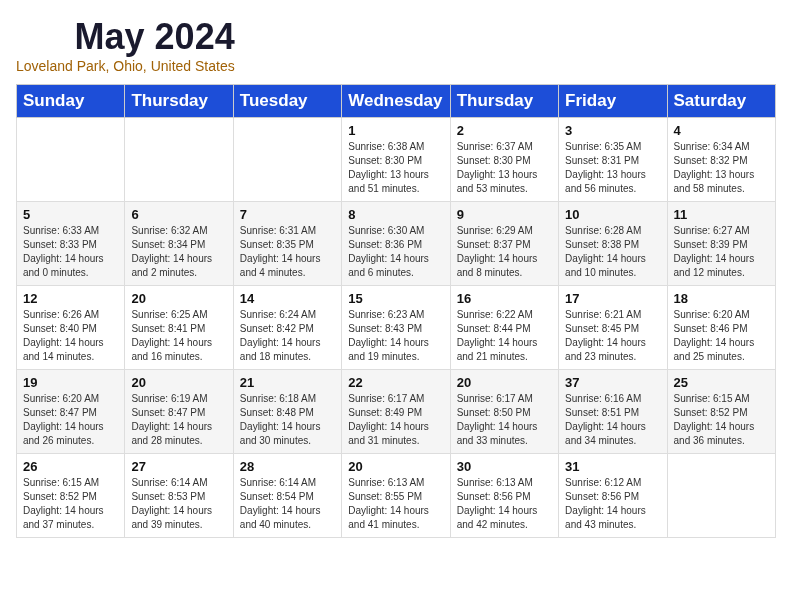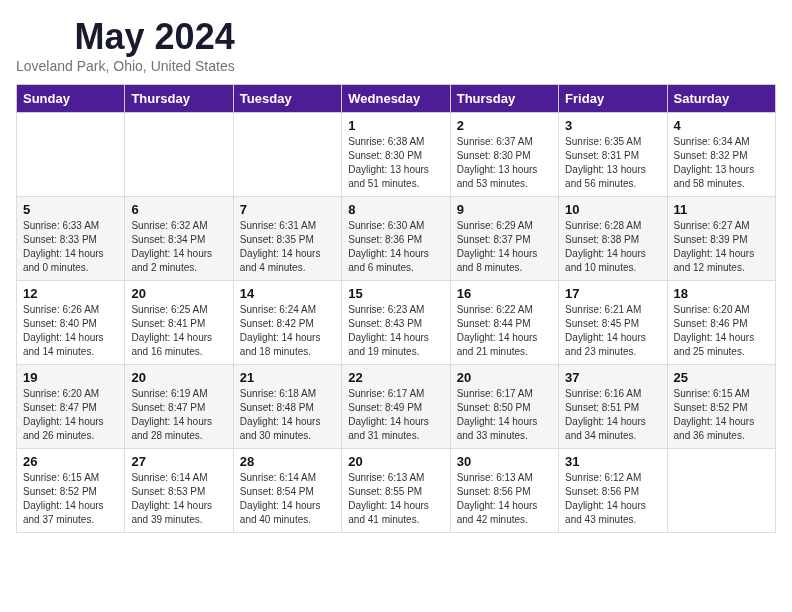--- a/index.html
+++ b/index.html
@@ -28,33 +28,33 @@
     .title-block {
       text-align: right;
     }
     .month-title {
       font-size: 36px;
       font-weight: bold;
       color: #1a1a2e;
     }
     .location {
       font-size: 14px;
-      color: #737373;
+      color: #a16207;
     }
     table {
       width: 100%;
       border-collapse: collapse;
       table-layout: fixed;
     }
     th {
-      background: #4c1d95;
+      background: #1d4ed8;
       color: #fff;
       text-align: left;
       padding: 6px 6px;
-      font-size: 13px;
+      font-size: 17px;
       font-weight: bold;
       border: 1px solid #ccc;
     }
     td {
       vertical-align: top;
       padding: 5px 6px;
       border: 1px solid #ddd;
       font-size: 10.5px;
       color: #222;
       height: 78px;

